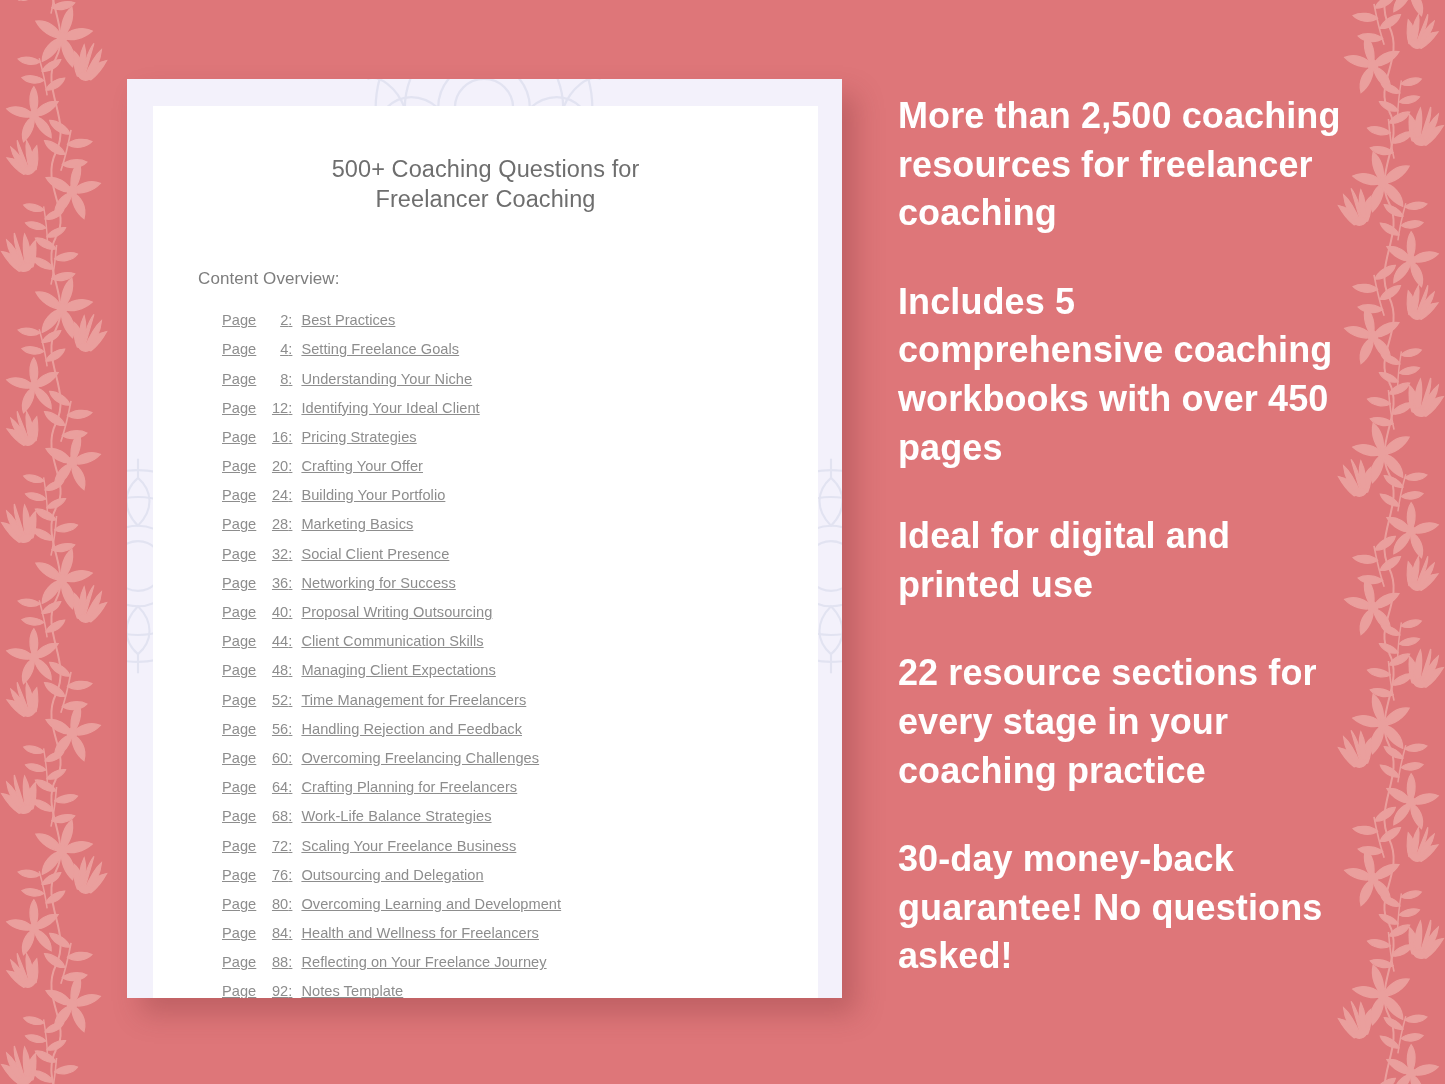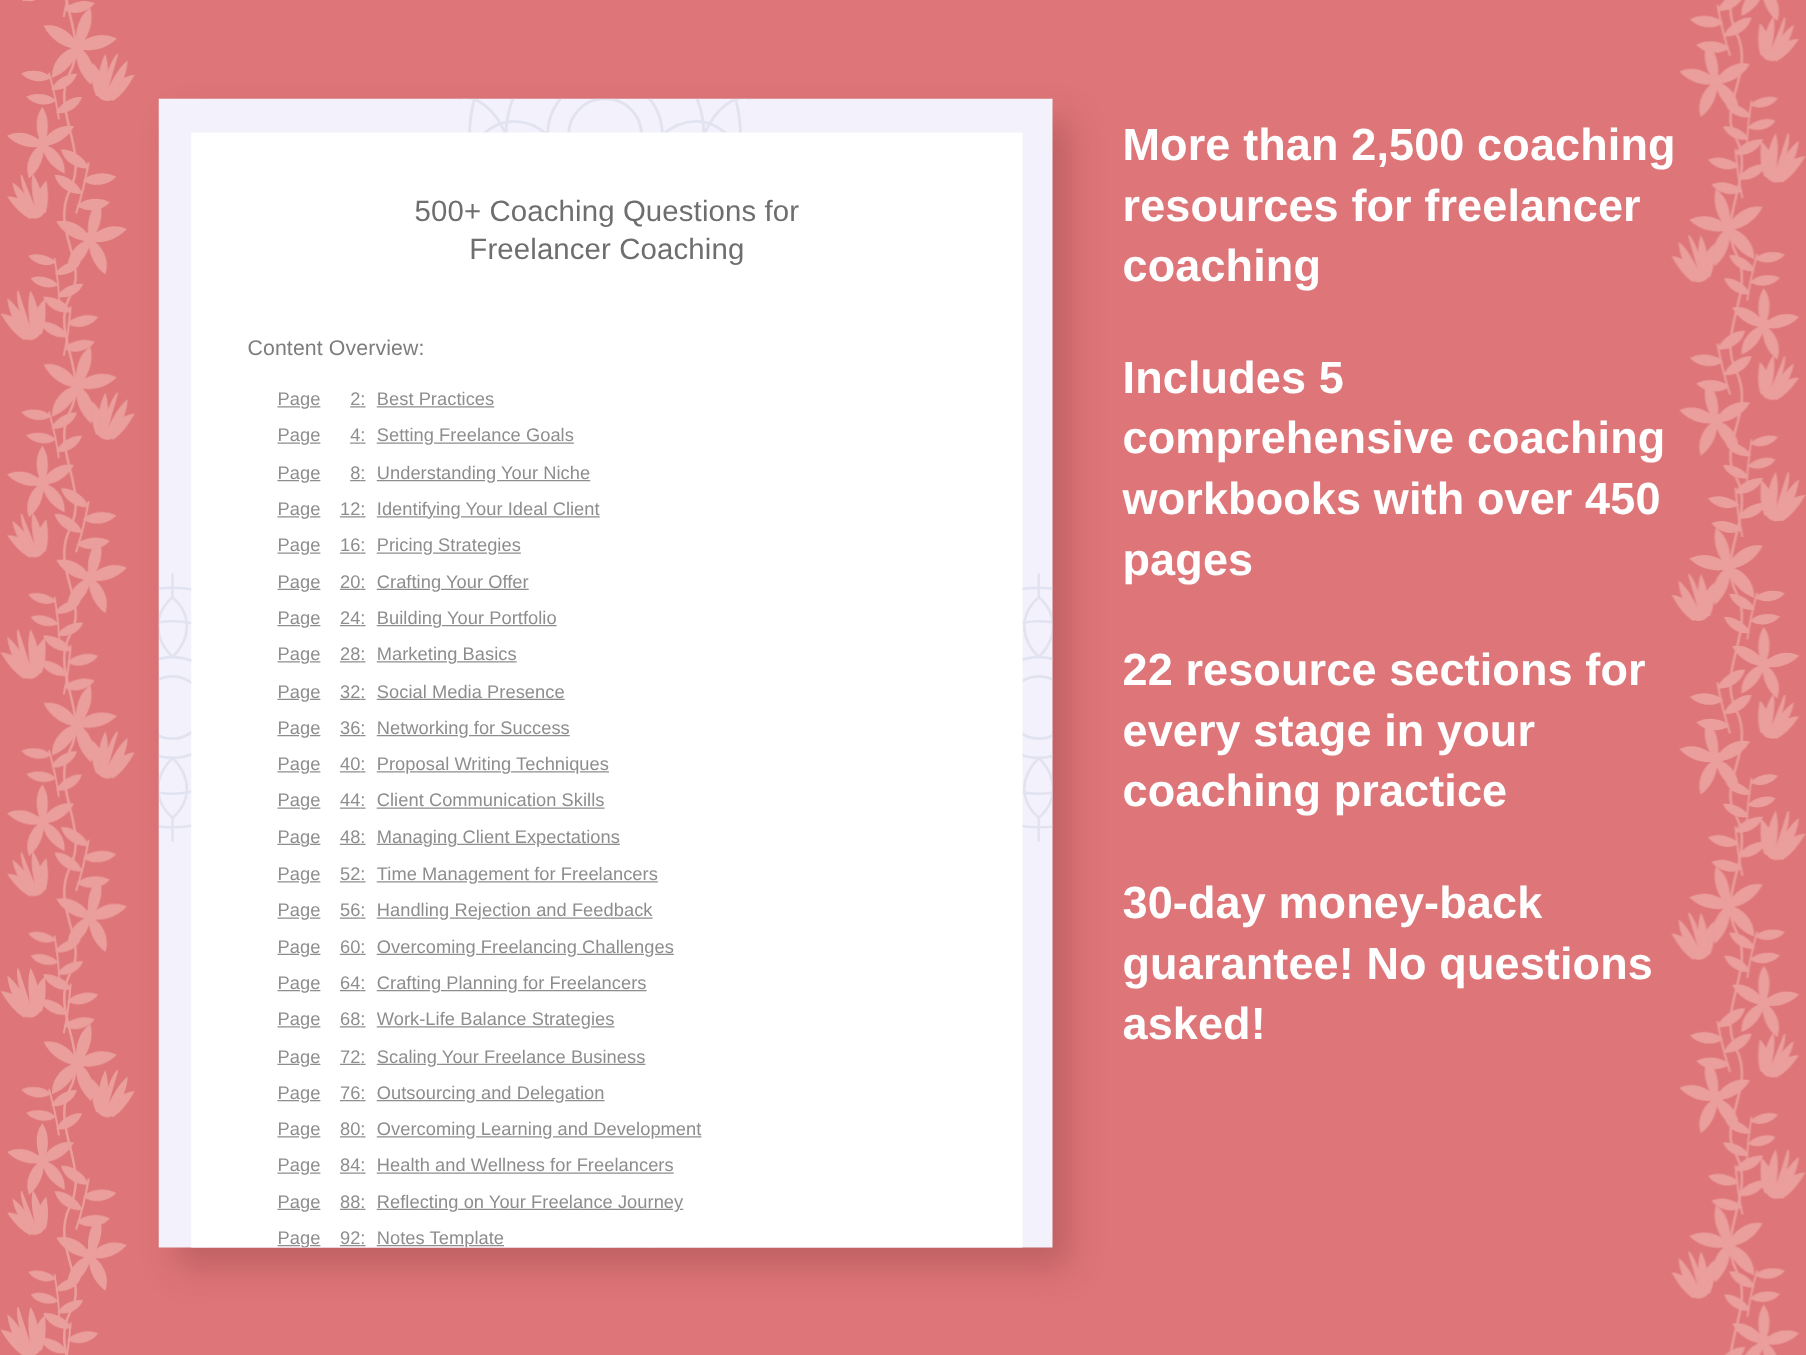--- a/index.html
+++ b/index.html
@@ -432,33 +432,33 @@
         <li class="toc-row">
           <span class="toc-page-label">Page</span>
           <span class="toc-page-num">28</span>
           <span class="toc-colon">:</span>
           <span class="toc-title">Marketing Basics</span>
         </li>
         <li class="toc-row">
           <span class="toc-page-label">Page</span>
           <span class="toc-page-num">32</span>
           <span class="toc-colon">:</span>
-          <span class="toc-title">Social Media Presence</span>
+          <span class="toc-title">Social Client Presence</span>
         </li>
         <li class="toc-row">
           <span class="toc-page-label">Page</span>
           <span class="toc-page-num">36</span>
           <span class="toc-colon">:</span>
           <span class="toc-title">Networking for Success</span>
         </li>
         <li class="toc-row">
           <span class="toc-page-label">Page</span>
           <span class="toc-page-num">40</span>
           <span class="toc-colon">:</span>
-          <span class="toc-title">Proposal Writing Techniques</span>
+          <span class="toc-title">Proposal Writing Outsourcing</span>
         </li>
         <li class="toc-row">
           <span class="toc-page-label">Page</span>
           <span class="toc-page-num">44</span>
           <span class="toc-colon">:</span>
           <span class="toc-title">Client Communication Skills</span>
         </li>
         <li class="toc-row">
           <span class="toc-page-label">Page</span>
           <span class="toc-page-num">48</span>
@@ -531,15 +531,16 @@
           <span class="toc-colon">:</span>
           <span class="toc-title">Notes Template</span>
         </li>
       </ul>
   </div>
 </div>
 
 <div class="promo-column">
     <p class="promo-paragraph">More than 2,500 coaching resources for freelancer coaching</p>
     <p class="promo-paragraph">Includes 5 comprehensive coaching workbooks with over 450 pages</p>
+    <p class="promo-paragraph">Ideal for digital and printed use</p>
     <p class="promo-paragraph">22 resource sections for every stage in your coaching practice</p>
     <p class="promo-paragraph">30-day money-back guarantee! No questions asked!</p>
   </div>
 
 </body></html>

